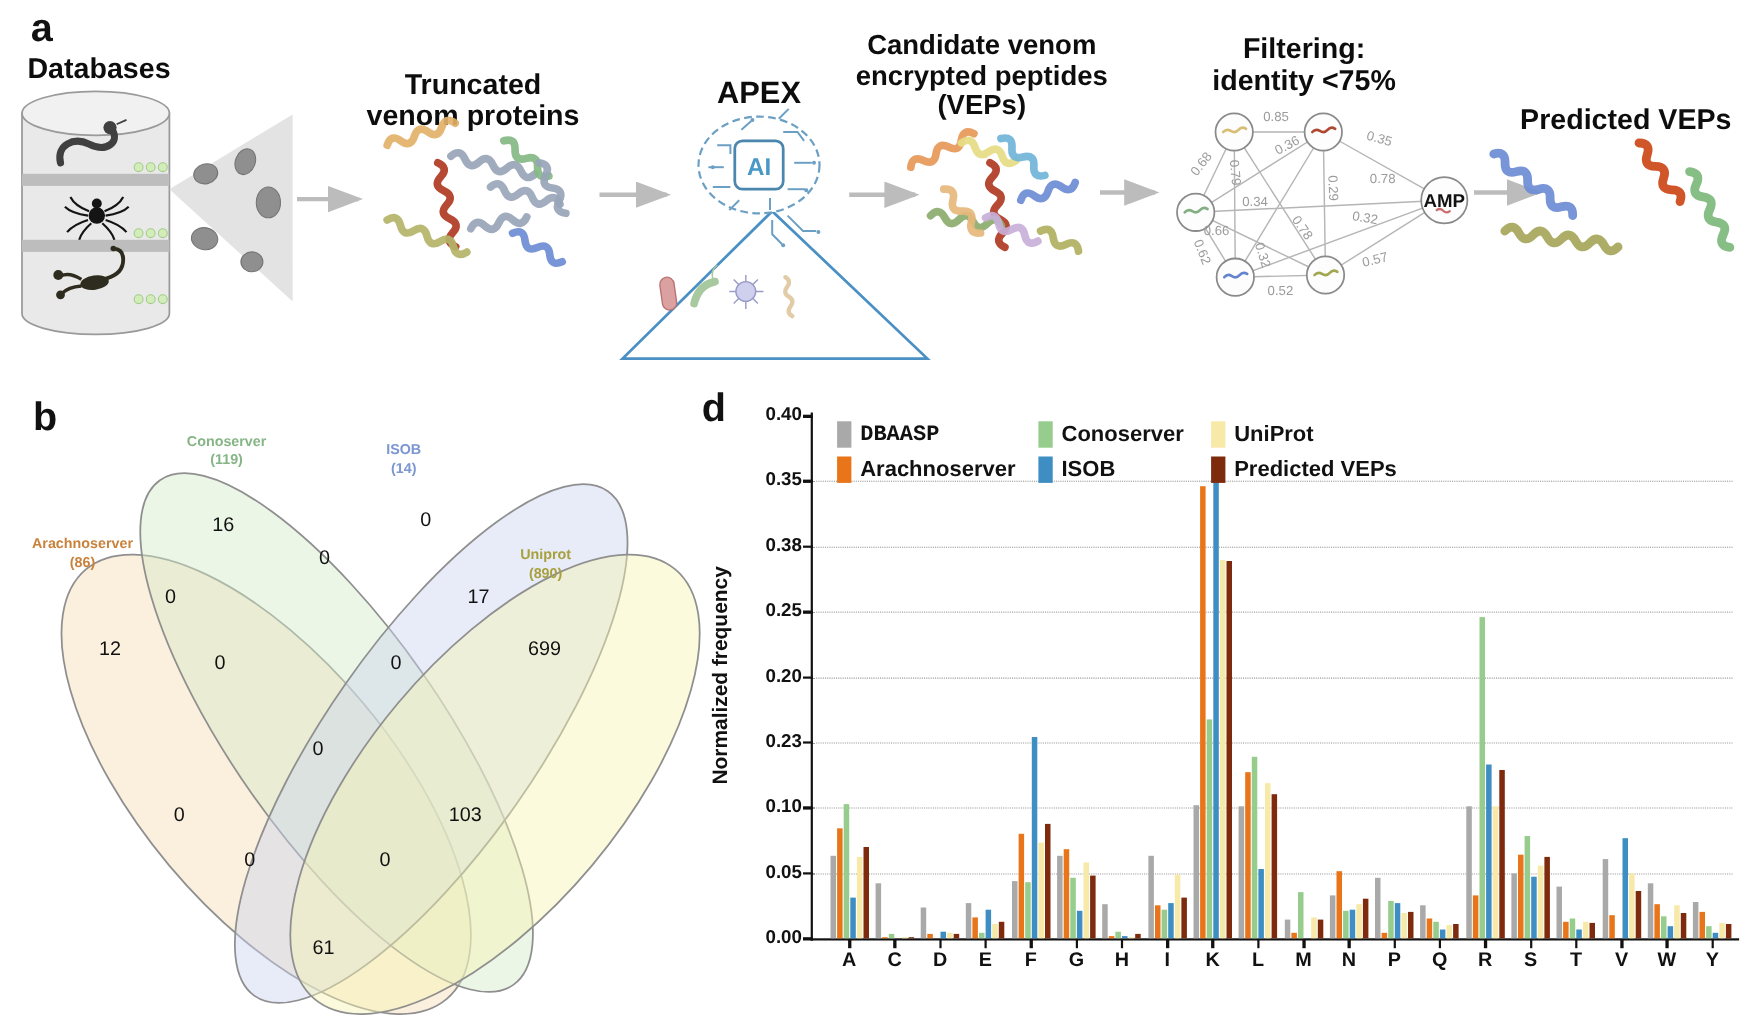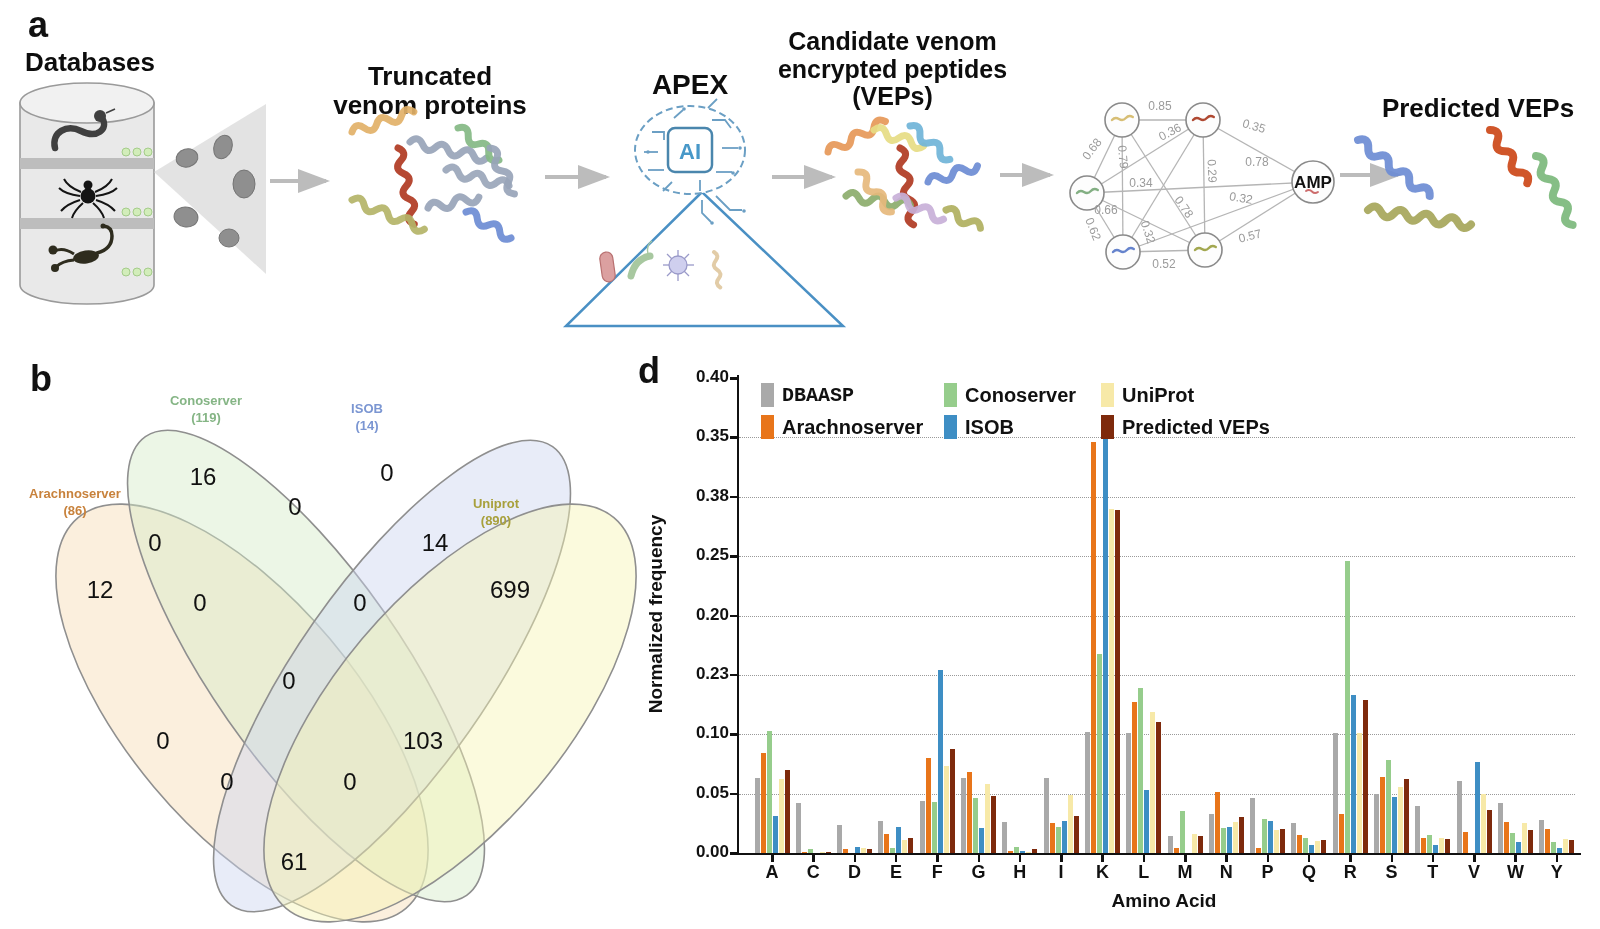--- a/index.html
+++ b/index.html
@@ -4,21 +4,21 @@
 <style>
   html,body{margin:0;padding:0;background:#fff;}
   #stage{position:relative;width:1600px;height:929px;background:#ffffff;overflow:hidden;
          font-family:"Liberation Sans",sans-serif;color:#111;}
   svg text{font-family:"Liberation Sans",sans-serif;}
   .plabel{position:absolute;font-weight:bold;font-size:36px;color:#111;}
   .hdr{position:absolute;font-weight:bold;text-align:center;white-space:pre-line;
        line-height:1.1;color:#0d0d0d;font-size:26px;}
   
   #venn{position:absolute;left:10px;top:388px;width:660px;height:541px;}
-  .vnum{position:absolute;transform:translate(-50%,-50%);font-size:24px;color:#111;}
+  .vnum{position:absolute;transform:translate(-50%,-50%);font-size:18px;color:#111;}
   .vset{position:absolute;transform:translate(-50%,0);font-size:13px;font-weight:bold;
         text-align:center;line-height:1.3;white-space:pre-line;}
   
   .nlbl{position:absolute;font-size:12px;color:#9b9b9b;white-space:nowrap;}
   
   #chart{position:absolute;left:737px;top:375px;width:842px;height:478px;
          border-left:2.5px solid #111;border-bottom:2.5px solid #111;}
   .grid{position:absolute;left:0;width:836px;height:0;border-top:1.6px dotted #9a9a9a;}
   .ytick{position:absolute;left:-58px;width:48px;text-align:right;font-weight:bold;font-size:17px;}
   .ymark{position:absolute;left:-9px;width:9px;height:2.5px;background:#111;}
@@ -42,20 +42,22 @@
   <div class="plabel" style="left:30px;top:358px;">b</div>
   <div class="plabel" style="left:638px;top:350px;">d</div>
 
   <div class="hdr" style="left:6px;top:48px;width:168px;">Databases</div>
   <div class="hdr" style="left:315px;top:62px;width:230px;">Truncated
 venom proteins</div>
   <div class="hdr" style="left:590px;top:70px;width:200px;font-size:28px;">APEX</div>
   <div class="hdr" style="left:770px;top:28px;width:245px;font-size:25px;">Candidate venom
 encrypted peptides
 (VEPs)</div>
+  <div class="hdr" style="left:1083px;top:30px;width:205px;">Filtering:
+identity &lt;75%</div>
   <div class="hdr" style="left:1363px;top:94px;width:230px;">Predicted VEPs</div>
   <div class="hdr" style="left:590px;top:288px;width:200px;font-size:24px;">MIC prediction</div>
   <div style="position:absolute;left:694px;top:253px;font-size:15px;color:#555;">⋮</div>
 
   <svg id="panelA" style="position:absolute;left:0;top:0;" width="1600" height="345" viewBox="0 0 1600 345">
     <defs>
       <marker id="arr" markerWidth="9" markerHeight="8" refX="7" refY="3" orient="auto">
         <path d="M0,0 L8,3 L0,6 z" fill="#bcbcbc"></path>
       </marker>
     </defs>
@@ -254,24 +256,24 @@
         <ellipse cx="232" cy="325" rx="255" ry="115" transform="rotate(50 232 325)" fill="#f6dcb4" fill-opacity="0.45"></ellipse>
         <ellipse cx="296" cy="278" rx="280" ry="95" transform="rotate(55 296 278)" fill="#d4ecc8" fill-opacity="0.45"></ellipse>
         <ellipse cx="382" cy="288" rx="280" ry="95" transform="rotate(-55 382 288)" fill="#ccd4ef" fill-opacity="0.45"></ellipse>
         <ellipse cx="440" cy="325" rx="255" ry="115" transform="rotate(-50 440 325)" fill="#f6f3b4" fill-opacity="0.45"></ellipse>
       </g>
     </svg>
     <div id="venn-overlay">
         <span class="vnum" title="Arachnoserver" style="left: 90px; top: 202px;">12</span>
         <span class="vnum" title="Conoserver" style="left: 193px; top: 89px;">16</span>
         <span class="vnum" title="ISOB" style="left: 377px; top: 85px;">0</span>
-        <span class="vnum" title="Uniprot" style="left: 500px; top: 202px;">699</span>
+        <span class="vnum" title="Uniprot" style="left: 485px; top: 202px;">699</span>
         <span class="vnum" title="Arachnoserver∩Conoserver" style="left: 145px; top: 155px;">0</span>
         <span class="vnum" title="Conoserver∩ISOB" style="left: 285px; top: 119px;">0</span>
-        <span class="vnum" title="ISOB∩Uniprot" style="left: 425px; top: 155px;">14</span>
+        <span class="vnum" title="ISOB∩Uniprot" style="left: 425px; top: 155px;">17</span>
         <span class="vnum" title="Arachnoserver∩ISOB" style="left: 153px; top: 353px;">0</span>
         <span class="vnum" title="Conoserver∩Uniprot" style="left: 413px; top: 353px;">103</span>
         <span class="vnum" title="Arachnoserver∩Uniprot" style="left: 284px; top: 474px;">61</span>
         <span class="vnum" title="Arachnoserver∩Conoserver∩ISOB" style="left: 190px; top: 215px;">0</span>
         <span class="vnum" title="Conoserver∩ISOB∩Uniprot" style="left: 350px; top: 215px;">0</span>
         <span class="vnum" title="Arachnoserver∩ISOB∩Uniprot" style="left: 217px; top: 394px;">0</span>
         <span class="vnum" title="Arachnoserver∩Conoserver∩Uniprot" style="left: 340px; top: 394px;">0</span>
         <span class="vnum" title="All four" style="left: 279px; top: 293px;">0</span>
         <div class="vset" style="color: rgb(200, 130, 60); left: 65px; top: 98px;">Arachnoserver
 (86)</div>
@@ -279,21 +281,20 @@
 (119)</div>
         <div class="vset" style="color: rgb(123, 150, 210); left: 357px; top: 13px;">ISOB
 (14)</div>
         <div class="vset" style="color: rgb(168, 160, 60); left: 486px; top: 108px;">Uniprot
 (890)</div>
       </div>
   </div>
 
   <div id="chart">
     <div id="ylab">Normalized frequency</div>
-    <div id="xlab">Amino Acid</div>
     <div id="gridlayer">
         <div class="grid" style="top: 418.625px;"></div>
         <div class="grid" style="top: 359.25px;"></div>
         <div class="grid" style="top: 299.875px;"></div>
         <div class="grid" style="top: 240.5px;"></div>
         <div class="grid" style="top: 181.125px;"></div>
         <div class="grid" style="top: 121.75px;"></div>
         <div class="grid" style="top: 62.375px;"></div>
       </div>
     <div id="barlayer">

